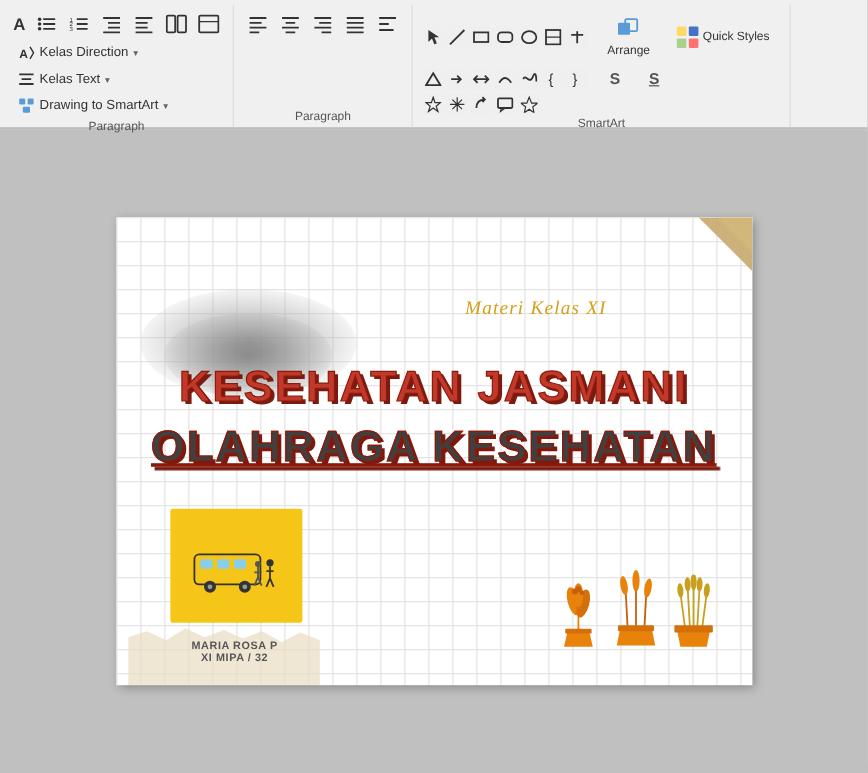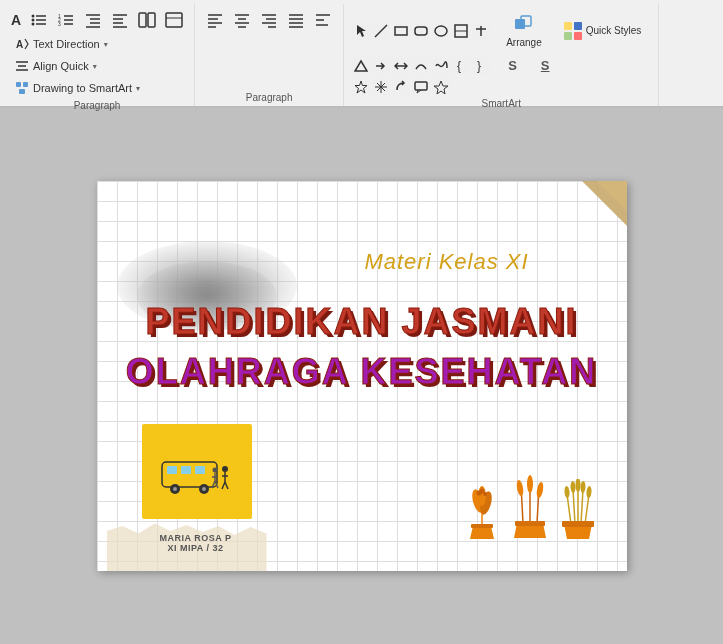--- a/index.html
+++ b/index.html
@@ -163,22 +163,22 @@
       border-radius: 50%;
     }
 
     
     .slide-subtitle {
       position: absolute;
       top: 68px;
       left: 190px;
       right: 20px;
       text-align: center;
-      font-family: Liberation Sans, sans-serif;
-      font-size: 22px;
+      font-family: Liberation Serif, serif;
+      font-size: 16px;
       color: #d4a017;
       font-style: italic;
       letter-spacing: 1px;
     }
 
     .slide-title1 {
       position: absolute;
       top: 120px;
       left: 0;
       right: 0;
@@ -194,23 +194,24 @@
 
     .slide-title2 {
       position: absolute;
       top: 168px;
       left: 0;
       right: 0;
       text-align: center;
       font-family: Arial Black, Impact, sans-serif;
       font-size: 36px;
       font-weight: 900;
-      color: #a21caf;
+      color: #404040;
       text-shadow: 3px 3px 0 #7b1a10;
       letter-spacing: 2px;
+      text-decoration: underline;
       -webkit-text-stroke: 1px #8b1a0a;
     }
 
     
     .yellow-card {
       position: absolute;
       bottom: 52px;
       left: 45px;
       width: 110px;
       height: 95px;
@@ -324,32 +325,32 @@
             </svg>
         </button>
       </div>
       <div class="ribbon-row">
 
         <button class="icon-text-btn">
           <svg width="14" height="14" viewBox="0 0 14 14">
               <text x="1" y="11" font-size="10" font-weight="bold" fill="#333">A</text>
               <path d="M10 2 L13 7 L10 12" stroke="#333" stroke-width="1.2" fill="none"></path>
             </svg>
-          <span>Text Direction</span>
+          <span>Kelas Direction</span>
           <span class="dropdown-arrow">▾</span>
         </button>
       </div>
       <div class="ribbon-row">
         <button class="icon-text-btn">
           <svg width="14" height="14" viewBox="0 0 14 14">
               <line x1="1" y1="3" x2="13" y2="3" stroke="#333" stroke-width="1.5"></line>
               <line x1="3" y1="7" x2="11" y2="7" stroke="#333" stroke-width="1.5"></line>
               <line x1="1" y1="11" x2="13" y2="11" stroke="#333" stroke-width="1.5"></line>
             </svg>
-          <span>Align Quick</span>
+          <span>Kelas Text</span>
           <span class="dropdown-arrow">▾</span>
         </button>
       </div>
       <div class="ribbon-row">
         <button class="icon-text-btn">
           <svg width="14" height="14" viewBox="0 0 14 14">
               <rect x="1" y="1" width="5" height="5" rx="1" fill="#5b9bd5"></rect>
               <rect x="8" y="1" width="5" height="5" rx="1" fill="#5b9bd5"></rect>
               <rect x="4" y="8" width="6" height="5" rx="1" fill="#5b9bd5"></rect>
             </svg>
@@ -564,21 +565,21 @@
         <polygon points="45,0 90,0 90,45" fill="#c8a86b" opacity="0.9"></polygon>
         <polygon points="60,0 90,0 90,30" fill="#d4b87a" opacity="0.8"></polygon>
       </svg>
     </div>
 
     <div class="smoke-cloud"></div>
     <div class="smoke-cloud2"></div>
 
     <div class="slide-subtitle">Materi Kelas XI</div>
 
-    <div class="slide-title1">PENDIDIKAN JASMANI</div>
+    <div class="slide-title1">KESEHATAN JASMANI</div>
 
     <div class="slide-title2" style="top:170px;">OLAHRAGA KESEHATAN</div>
 
     <div class="torn-paper"></div>
 
     <div class="yellow-card">
 
       <svg width="80" height="50" viewBox="0 0 80 50">
 
         <rect x="5" y="15" width="55" height="25" rx="4" fill="none" stroke="#333" stroke-width="1.5"></rect>

